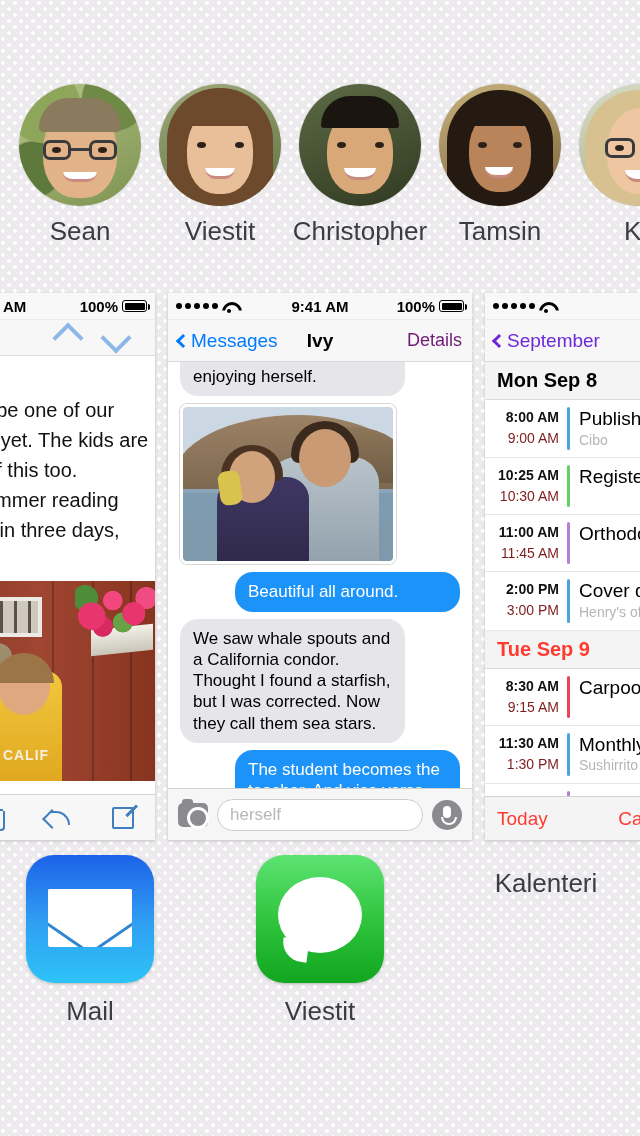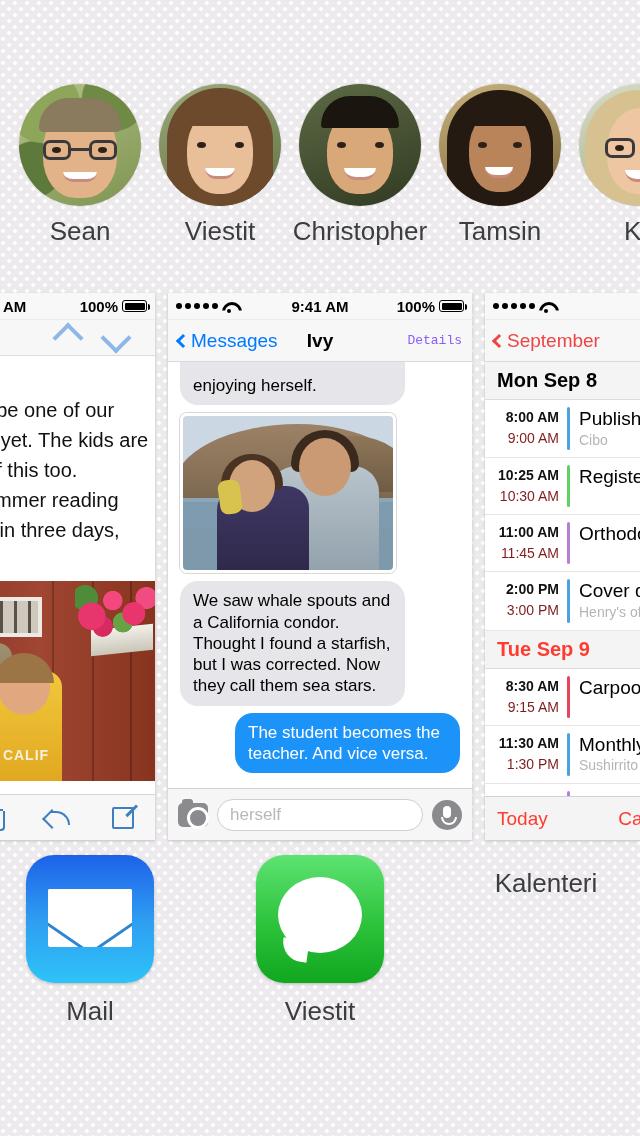--- a/index.html
+++ b/index.html
@@ -77,21 +77,21 @@
   .batt::after { content:""; position:absolute; right:-4px; top:3px; width:2.5px; height:6px;
                  background:#000; border-radius:0 2px 2px 0; }
   .batt i { position:absolute; inset:1.5px; background:#000; border-radius:1px; display:block;}
 
   .navbar { height:42px; background:#f7f7f7; border-bottom:1px solid #d9d9d9;
             display:flex; align-items:center; padding:0 10px; position:relative; }
   .nav-title { position:absolute; left:50%; transform:translateX(-50%);
                font-size:19px; font-weight:bold; color:#000; }
   .nav-btn { font-size:19px; color:#007aff; display:flex; align-items:center; gap:3px;
              cursor:pointer; }
-  .nav-right { margin-left:auto; font-size:13px; color:#8b5cf6;font-family:Liberation Mono, monospace; }
+  .nav-right { margin-left:auto; font-size:18px; color:#701a75; }
   .chev-l { display:inline-block; width:10px; height:10px; border-left:3px solid currentColor;
             border-bottom:3px solid currentColor; transform:rotate(45deg); }
 
   
   #mail-chevrons { height:36px; background:#f7f7f7; border-bottom:1px solid #dcdcdc;
                    display:flex; justify-content:flex-end; align-items:center; gap:26px;
                    padding-right:28px; }
   .chev-up, .chev-dn { width:22px; height:22px; border-left:4px solid #8cb8e8;
                        border-bottom:4px solid #8cb8e8; }
   .chev-up { transform:rotate(135deg); }
@@ -156,21 +156,21 @@
   #msg-scroll { position:absolute; top:69px; left:0; width:304px; bottom:52px;
                 background:#fff; overflow:hidden; }
   .bubble { max-width:225px; padding:9px 13px; border-radius:18px; font-size:17px;
             line-height:1.25; position:relative; margin:7px 12px; }
   .bubble.them { background:#e5e5ea; color:#000; margin-right:auto; }
   .bubble.me   { background:#1c93f8; color:#fff; margin-left:auto; }
   .bubble.them::after { content:""; position:absolute; left:-5px; bottom:0; width:14px; height:16px;
       background:#e5e5ea; border-bottom-right-radius:16px; z-index:-1; }
   .bubble.me::after { content:""; position:absolute; right:-5px; bottom:0; width:14px; height:16px;
       background:#1c93f8; border-bottom-left-radius:16px; z-index:-1; }
-  #msg-top-bubble { border-radius:0 0 18px 18px; margin-top:0; padding-top:13px; }
+  #msg-top-bubble { border-radius:0 0 18px 18px; margin-top:0; padding-top:4px; }
   #msg-photo { width:216px; height:160px; margin:8px 12px; border-radius:7px; overflow:hidden;
                position:relative; border:3px solid #fff; box-shadow:0 0 0 1px #d8d8d8; }
   .ph-sky { position:absolute; inset:0; background:linear-gradient(180deg,#cbd7e2 0 38%,#8aa6b8 38% 56%,#7e99ac 56% 100%); }
   .ph-hill { position:absolute; left:-10px; top:8px; width:240px; height:74px;
              background:linear-gradient(180deg,#9c8266,#7d6950);
              border-radius:60% 55% 0 0 / 100% 100% 0 0; }
   .ph-hill2 { position:absolute; right:-20px; top:20px; width:120px; height:56px;
               background:linear-gradient(180deg,#8e7659,#6f5c45);
               border-radius:60% 60% 0 0 / 100% 100% 0 0; }
   .ph-water { position:absolute; left:0; right:0; top:86px; height:26px; background:#7f9bb0; }
@@ -203,21 +203,21 @@
   .ic-mic { width:30px; height:30px; border-radius:50%; background:#8a8a8f; position:relative;
             flex:none; }
   .ic-mic::before { content:""; position:absolute; left:11px; top:6px; width:8px; height:12px;
       background:#fff; border-radius:4px; }
   .ic-mic::after { content:""; position:absolute; left:9px; top:17px; width:12px; height:6px;
       border:2px solid #fff; border-top:none; border-radius:0 0 8px 8px; }
 
   
   #cal-nav { height:42px; background:#f7f7f7; border-bottom:1px solid #d9d9d9;
              display:flex; align-items:center; padding:0 9px; gap:4px; }
-  #cal-nav .nav-btn { color:#ef4444; }
+  #cal-nav .nav-btn { color:#6d28d9; }
   .day-header { background:#f4f4f4; border-bottom:1px solid #dcdcdc;
                 padding:7px 12px; font-size:20px; font-weight:bold; color:#000; }
   .day-header.today { color:#ff3b30; }
   .cal-ev { display:flex; border-bottom:1px solid #e6e6e6; padding:7px 0 7px 8px;
             align-items:stretch; min-height:46px; }
   .cal-times { width:74px; flex:none; text-align:right; padding-right:8px; }
   .cal-t1 { font-size:14px; font-weight:bold; color:#111; line-height:1.5; }
   .cal-t2 { font-size:14px; color:#7f1d1d; line-height:1.5; }
   .cal-bar { width:3px; flex:none; margin-right:9px; border-radius:2px; }
   .cal-info { flex:1; overflow:hidden; }
@@ -436,20 +436,21 @@
         <div class="ph-hill2"></div>
         <div class="ph-water"></div>
         <div class="ph-woman"></div>
         <div class="ph-woman-hair"></div>
         <div class="ph-woman-head"></div>
         <div class="ph-girl"></div>
         <div class="ph-girl-hair"></div>
         <div class="ph-girl-head"></div>
         <div class="ph-scarf"></div>
       </div>
+      <div class="bubble me">Beautiful all around.</div>
       <div class="bubble them">We saw whale spouts and a California condor. Thought I found a starfish, but I was corrected. Now they call them sea stars.</div>
       <div class="bubble me">The student becomes the teacher. And vice versa.</div>
 
     </div>
     <div id="msg-inputbar">
       <span class="ic-camera"></span>
       <div id="imessage-input">herself</div>
       <span class="ic-mic"></span>
     </div>
   </div>

